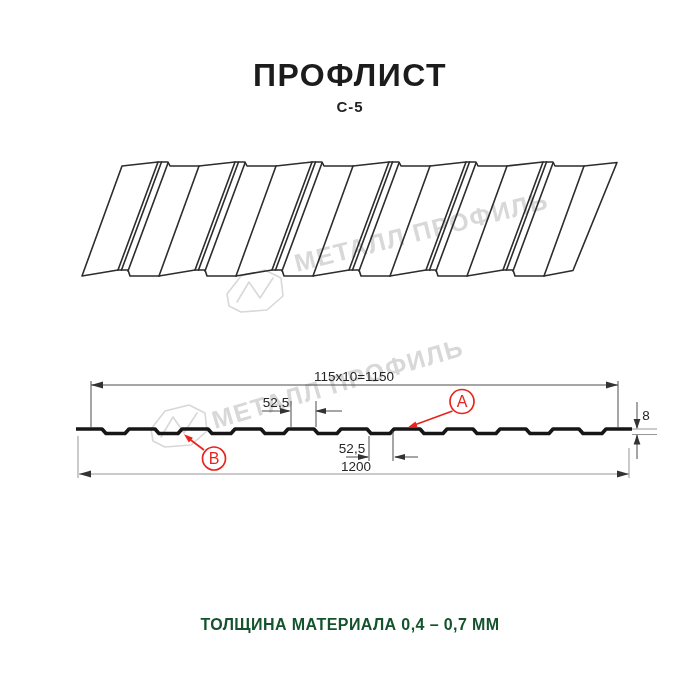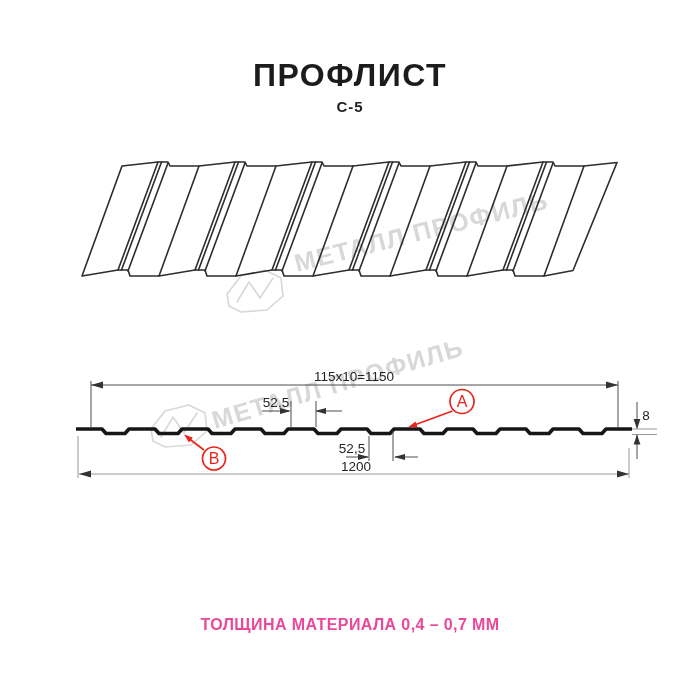--- a/index.html
+++ b/index.html
@@ -4,21 +4,21 @@
 <style>
   html,body{margin:0;padding:0;background:#ffffff;}
   #stage{position:relative;width:700px;height:700px;background:#ffffff;overflow:hidden;
          font-family:"Liberation Sans",sans-serif;}
   .abs{position:absolute;}
   #title{top:57px;left:0;width:700px;text-align:center;
          font-size:32px;font-weight:800;letter-spacing:1.5px;color:#1c1c1c;}
   #subtitle{top:98px;left:0;width:700px;text-align:center;
             font-size:15px;font-weight:700;letter-spacing:1px;color:#222;}
   #footer-note{top:616px;left:0;width:700px;text-align:center;
-               font-size:16px;font-weight:700;letter-spacing:.4px;color:#ec4899;}
+               font-size:16px;font-weight:700;letter-spacing:.4px;color:#14532d;}
   svg text{font-family:"Liberation Sans",sans-serif;}
   .dimtxt{font-size:13.5px;fill:#242424;}
   .wmtxt{font-size:25px;font-weight:bold;letter-spacing:1.5px;}
 </style>
 </head>
 <body>
 
 <div id="stage">
 
   <div id="title" class="abs">ПРОФЛИСТ</div>

